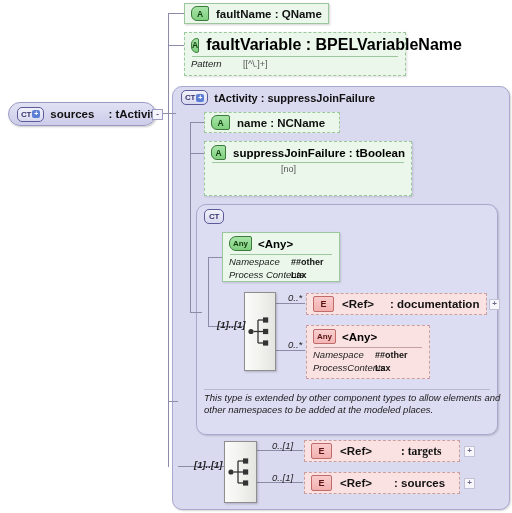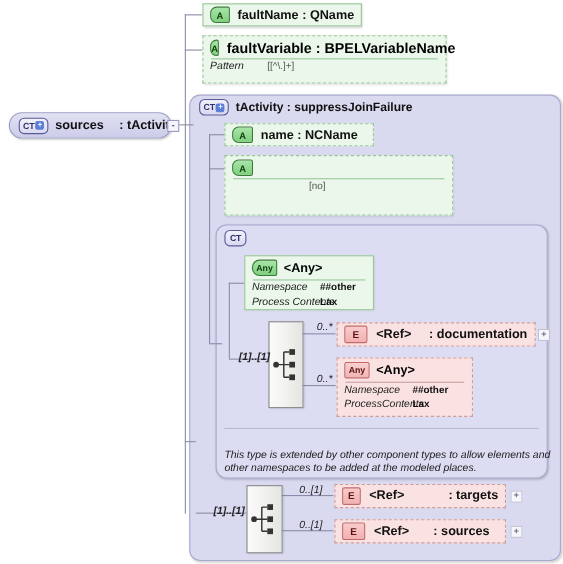--- a/index.html
+++ b/index.html
@@ -78,21 +78,21 @@
   }
 
   
   .facetbox{
     border:1px dashed #9cc79c;background:#eaf7ea;
     box-shadow:1px 1px 2px rgba(0,0,0,.13);
     position:absolute;box-sizing:border-box;
   }
   .facet-head{display:flex;align-items:center;padding:3px 6px 2px 6px;white-space:nowrap;}
   .facet-sep{height:1px;background:#9cc79c;margin:0 7px;}
-  .facet-row{display:flex;padding:1px 6px;white-space:nowrap;font-size:9.5px;}
+  .facet-row{display:flex;padding:1px 6px;white-space:nowrap;font-size:9.5px;align-items:center;}
   .facet-key{font-style:italic;color:#222;font-size:9.5px;}
   .facet-val{color:#555;font-size:9px;}
 
   
   .any-ico{
     display:inline-flex;align-items:center;justify-content:center;
     width:21px;height:13px;border:1px solid #3c7a3c;border-radius:7px 2px 2px 7px;
     background:linear-gradient(to bottom,#a8e4a8,#7fd07f);
     font-size:8px;font-weight:bold;color:#14400f;margin-right:6px;
   }
@@ -193,21 +193,21 @@
         <span>A</span>
       </span>
     <span class="lbl">faultName : QName</span>
   </div>
 
   <div class="facetbox" style="left:184px;top:32px;width:222px;height:44px;">
     <div class="facet-head">
       <span class="a-ico">
           <span>A</span>
         </span>
-      <span class="lbl" style="font-weight:bold;font-size:13px;">faultVariable : BPELVariableName</span>
+      <span class="lbl" style="font-weight:bold;font-size:16px;">faultVariable : BPELVariableName</span>
     </div>
     <div class="facet-sep"></div>
     <div class="facet-row">
       <span class="facet-key" style="width:52px;">Pattern</span>
       <span class="facet-val">[[^\.]+]</span>
     </div>
   </div>
 
   <div class="panel-title" style="left:181px;top:90px;">
     <span class="ct-ico">
@@ -222,20 +222,21 @@
         <span>A</span>
       </span>
     <span class="lbl">name      : NCName</span>
   </div>
 
   <div class="facetbox" style="left:204px;top:141px;width:208px;height:55px;">
     <div class="facet-head">
       <span class="a-ico">
           <span>A</span>
         </span>
+      <span class="lbl" style="font-weight:bold;font-size:11.5px;">suppressJoinFailure : tBoolean</span>
     </div>
     <div class="facet-sep"></div>
     <div class="facet-row">
       <span class="facet-key" style="width:70px;"></span>
       <span class="facet-val">[no]</span>
     </div>
   </div>
 
   <div class="panel-title" style="left:204px;top:209px;">
     <span class="ct-ico plain">
@@ -299,21 +300,21 @@
       <span class="facet-val" style="font-weight:bold;color:#111;">##other</span>
     </div>
     <div class="facet-row">
       <span class="facet-key" style="width:62px;">ProcessContents</span>
       <span class="facet-val" style="font-weight:bold;color:#111;">Lax</span>
     </div>
   </div>
   <div class="occ plain" style="left:288px;top:339px;">0..*</div>
 
   <div class="note-sep" style="left:204px;top:389px;width:286px;"></div>
-  <div class="note" style="left:204px;top:408px;">
+  <div class="note" style="left:204px;top:392px;">
     <div>This type is extended by other component types to allow elements and</div>
     <div>other namespaces to be added at the modeled places.</div>
   </div>
 
   <div class="comp" style="left:224px;top:441px;width:31px;height:60px;">
     <svg width="31" height="60" viewBox="0 0 31 60">
       <circle cx="6" cy="30" r="2.6" fill="#333"></circle>
       <line x1="8.6" y1="30" x2="13" y2="30" stroke="#333" stroke-width="1.3"></line>
       <line x1="13" y1="19" x2="13" y2="41" stroke="#333" stroke-width="1.3"></line>
       <line x1="13" y1="19" x2="18" y2="19" stroke="#333" stroke-width="1.3"></line>
@@ -324,21 +325,21 @@
       <rect x="18" y="38.4" width="5.2" height="5.2" fill="#333"></rect>
     </svg>
   </div>
   <div class="occ" style="left:194px;top:459px;">[1]..[1]</div>
 
   <div class="elem" style="left:304px;top:440px;width:156px;height:22px;">
     <span class="e-ico">
         <span>E</span>
       </span>
     <span class="lbl">&lt;Ref&gt;</span>
-    <span class="lbl" style="margin-left:40px;">: targets</span>
+    <span class="lbl" style="margin-left:29px;font-family:Liberation Serif, serif;">: targets</span>
   </div>
   <div class="occ plain" style="left:272px;top:440px;">0..[1]</div>
   <div class="eplus" style="left:464px;top:446px;">+</div>
 
   <div class="elem" style="left:304px;top:472px;width:156px;height:22px;">
     <span class="e-ico">
         <span>E</span>
       </span>
     <span class="lbl">&lt;Ref&gt;</span>
     <span class="lbl" style="margin-left:22px;">: sources</span>

